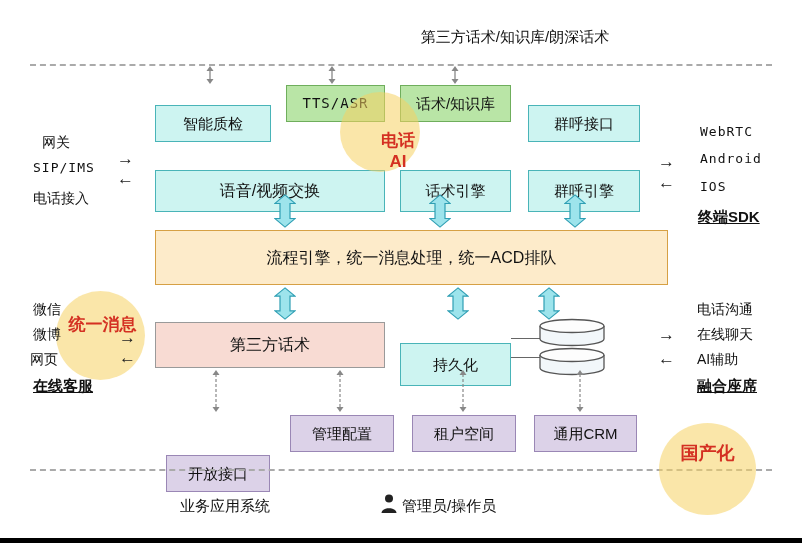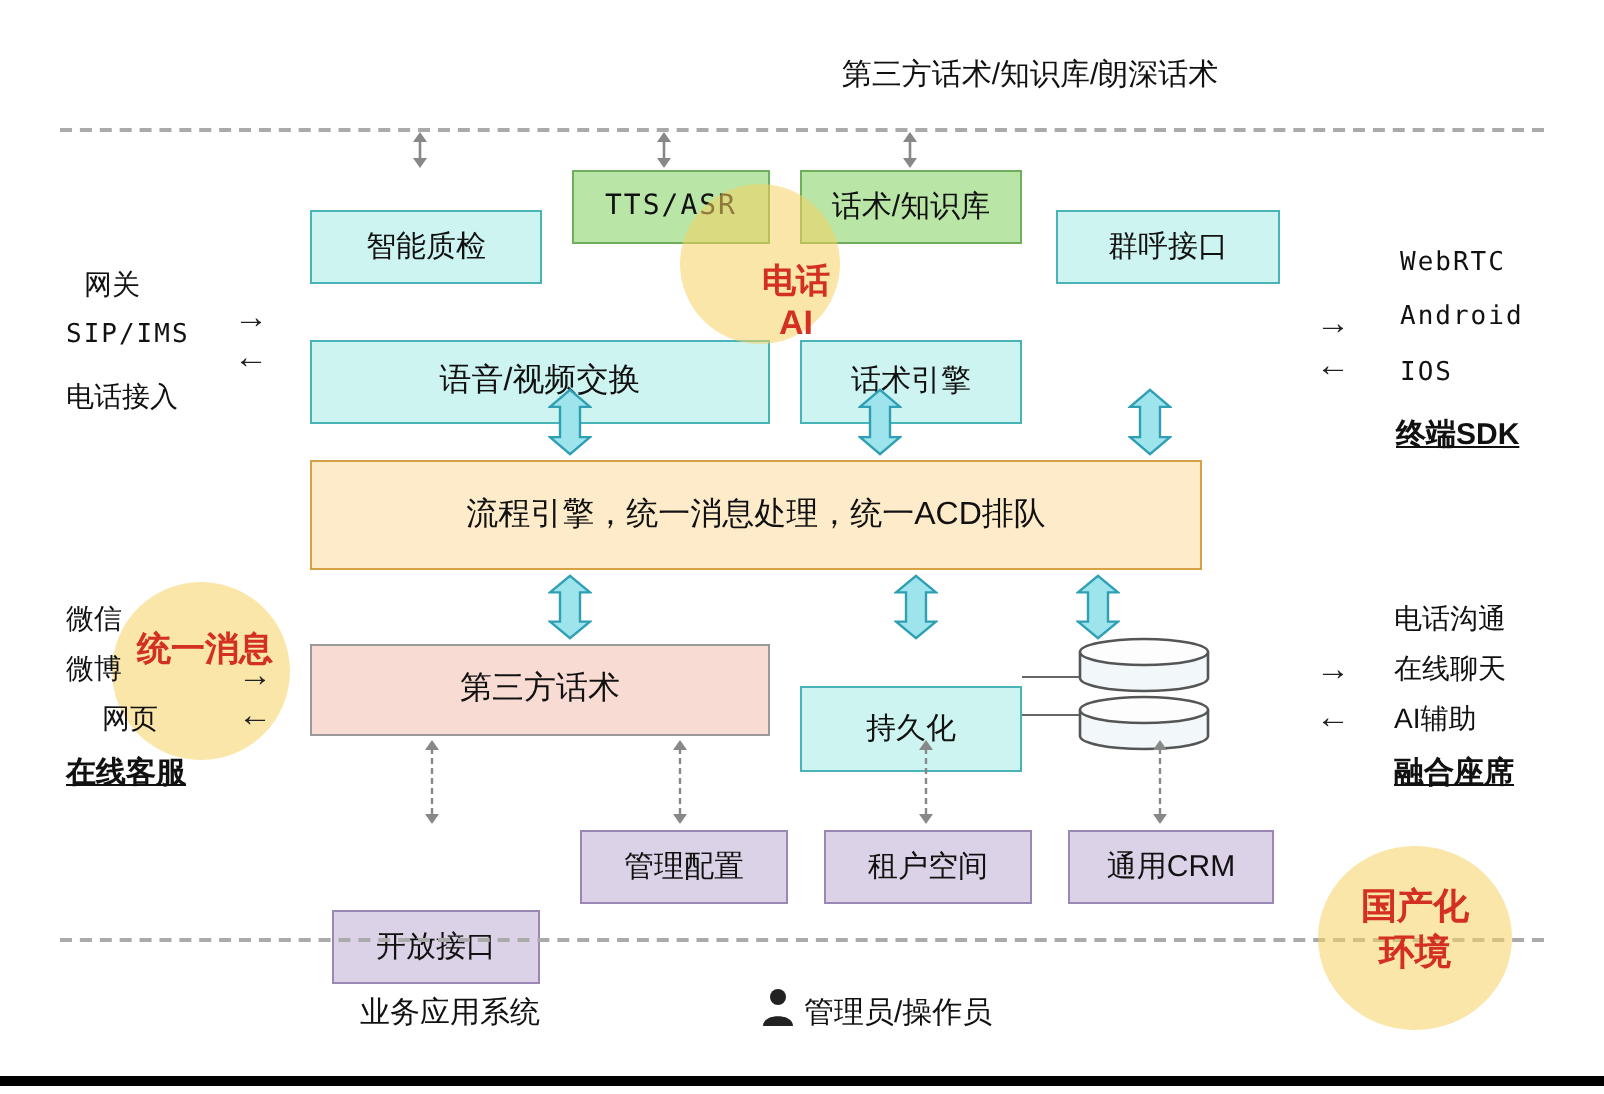--- a/index.html
+++ b/index.html
@@ -73,41 +73,42 @@
 
   <div class="side mono" style="left:700px;top:124px;">WebRTC</div>
   <div class="side mono" style="left:700px;top:151px;">Android</div>
   <div class="side mono" style="left:700px;top:179px;">IOS</div>
   <div class="side bu" style="left:698px;top:208px;">终端SDK</div>
   <span class="harrow" style="left:658px;top:153px;">→</span>
   <span class="harrow" style="left:658px;top:174px;">←</span>
 
   <div class="box cyan" style="left:155px;top:150px;width:230px;height:42px;font-size:16px;">语音/视频交换</div>
   <div class="box cyan" style="left:400px;top:150px;width:111px;height:42px;">话术引擎</div>
+  <div class="box cyan" style="left:528px;top:150px;width:112px;height:42px;">群呼引擎</div>
 
   <div class="hl" style="left:340px;top:92px;width:80px;height:80px;"></div>
   <div class="red" style="left:342px;top:129px;width:76px;font-size:17px;padding-left:36px;">电话AI</div>
 
   <span class="varrow" style="left:274px;top:194px;">
     <svg width="22" height="34" viewBox="0 0 22 36" preserveAspectRatio="none">
         <path d="M11 1 L21 10 L16 10 L16 26 L21 26 L11 35 L1 26 L6 26 L6 10 L1 10 Z" fill="#9de4ec" stroke="#2f9fb4" stroke-width="1.2"></path>
       </svg>
   </span>
   <span class="varrow" style="left:429px;top:194px;">
     <svg width="22" height="34" viewBox="0 0 22 36" preserveAspectRatio="none">
         <path d="M11 1 L21 10 L16 10 L16 26 L21 26 L11 35 L1 26 L6 26 L6 10 L1 10 Z" fill="#9de4ec" stroke="#2f9fb4" stroke-width="1.2"></path>
       </svg>
   </span>
   <span class="varrow" style="left:564px;top:194px;">
     <svg width="22" height="34" viewBox="0 0 22 36" preserveAspectRatio="none">
         <path d="M11 1 L21 10 L16 10 L16 26 L21 26 L11 35 L1 26 L6 26 L6 10 L1 10 Z" fill="#9de4ec" stroke="#2f9fb4" stroke-width="1.2"></path>
       </svg>
   </span>
 
-  <div class="box orange" style="left:155px;top:230px;width:446px;height:55px;">流程引擎，统一消息处理，统一ACD排队</div>
+  <div class="box orange" style="left:155px;top:230px;width:513px;height:55px;">流程引擎，统一消息处理，统一ACD排队</div>
 
   <span class="varrow" style="left:274px;top:287px;">
     <svg width="22" height="33" viewBox="0 0 22 36" preserveAspectRatio="none">
         <path d="M11 1 L21 10 L16 10 L16 26 L21 26 L11 35 L1 26 L6 26 L6 10 L1 10 Z" fill="#9de4ec" stroke="#2f9fb4" stroke-width="1.2"></path>
       </svg>
   </span>
   <span class="varrow" style="left:447px;top:287px;">
     <svg width="22" height="33" viewBox="0 0 22 36" preserveAspectRatio="none">
         <path d="M11 1 L21 10 L16 10 L16 26 L21 26 L11 35 L1 26 L6 26 L6 10 L1 10 Z" fill="#9de4ec" stroke="#2f9fb4" stroke-width="1.2"></path>
       </svg>
@@ -116,21 +117,21 @@
     <svg width="22" height="33" viewBox="0 0 22 36" preserveAspectRatio="none">
         <path d="M11 1 L21 10 L16 10 L16 26 L21 26 L11 35 L1 26 L6 26 L6 10 L1 10 Z" fill="#9de4ec" stroke="#2f9fb4" stroke-width="1.2"></path>
       </svg>
   </span>
 
   <div class="hl" style="left:56px;top:291px;width:89px;height:89px;"></div>
   <div class="red" style="left:60px;top:313px;width:85px;font-size:17px;">统一消息</div>
 
   <div class="side" style="left:33px;top:301px;">微信</div>
   <div class="side" style="left:33px;top:326px;">微博</div>
-  <div class="side" style="left:51px;top:351px;text-align:center;">网页</div>
+  <div class="side" style="left:30px;top:351px;text-align:center;">网页</div>
   <div class="side bu" style="left:33px;top:377px;">在线客服</div>
   <span class="harrow" style="left:119px;top:329px;">→</span>
   <span class="harrow" style="left:119px;top:349px;">←</span>
 
   <div class="side" style="left:697px;top:301px;">电话沟通</div>
   <div class="side" style="left:697px;top:326px;">在线聊天</div>
   <div class="side" style="left:697px;top:351px;">AI辅助</div>
   <div class="side bu" style="left:697px;top:377px;">融合座席</div>
   <span class="harrow" style="left:658px;top:326px;">→</span>
   <span class="harrow" style="left:658px;top:350px;">←</span>
@@ -180,21 +181,20 @@
   <div class="box purple" style="left:166px;top:415px;width:104px;height:37px;margin-top:40px;">开放接口</div>
   <div class="box purple" style="left:290px;top:415px;width:104px;height:37px;">管理配置</div>
   <div class="box purple" style="left:412px;top:415px;width:104px;height:37px;">租户空间</div>
   <div class="box purple" style="left:534px;top:415px;width:103px;height:37px;">通用CRM</div>
 
   <div class="dashline" style="top:469px;"></div>
 
   <div class="hl" style="left:659px;top:423px;width:97px;height:92px;"></div>
   <div class="red" style="left:659px;top:442px;width:97px;font-size:18px;line-height:1.3;">
     <div>国产化</div>
-    <div>环境</div>
   </div>
 
   <div class="toplabel" style="left:160px;top:497px;width:130px;">业务应用系统</div>
   <span style="position:absolute;left:379px;top:493px;line-height:0;">
     <svg width="20" height="22" viewBox="0 0 20 22">
         <circle cx="10" cy="5.5" r="4" fill="#222"></circle>
         <path d="M2.5 20 C2.5 13.5 17.5 13.5 17.5 20 Z" fill="#222"></path>
       </svg>
   </span>
   <div class="toplabel" style="left:402px;top:497px;">管理员/操作员</div>

